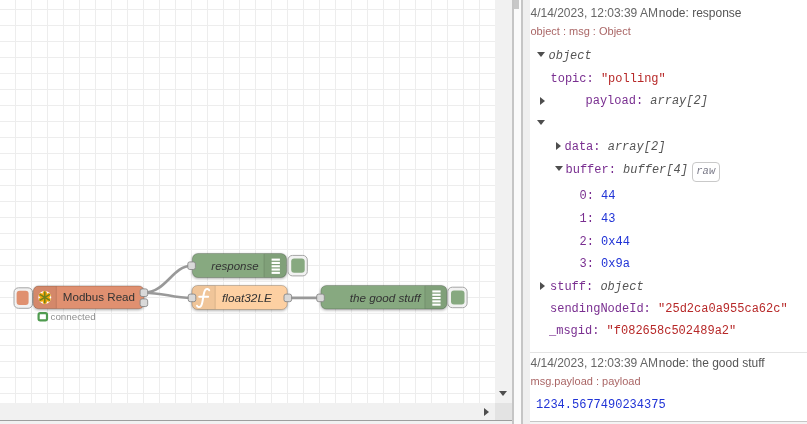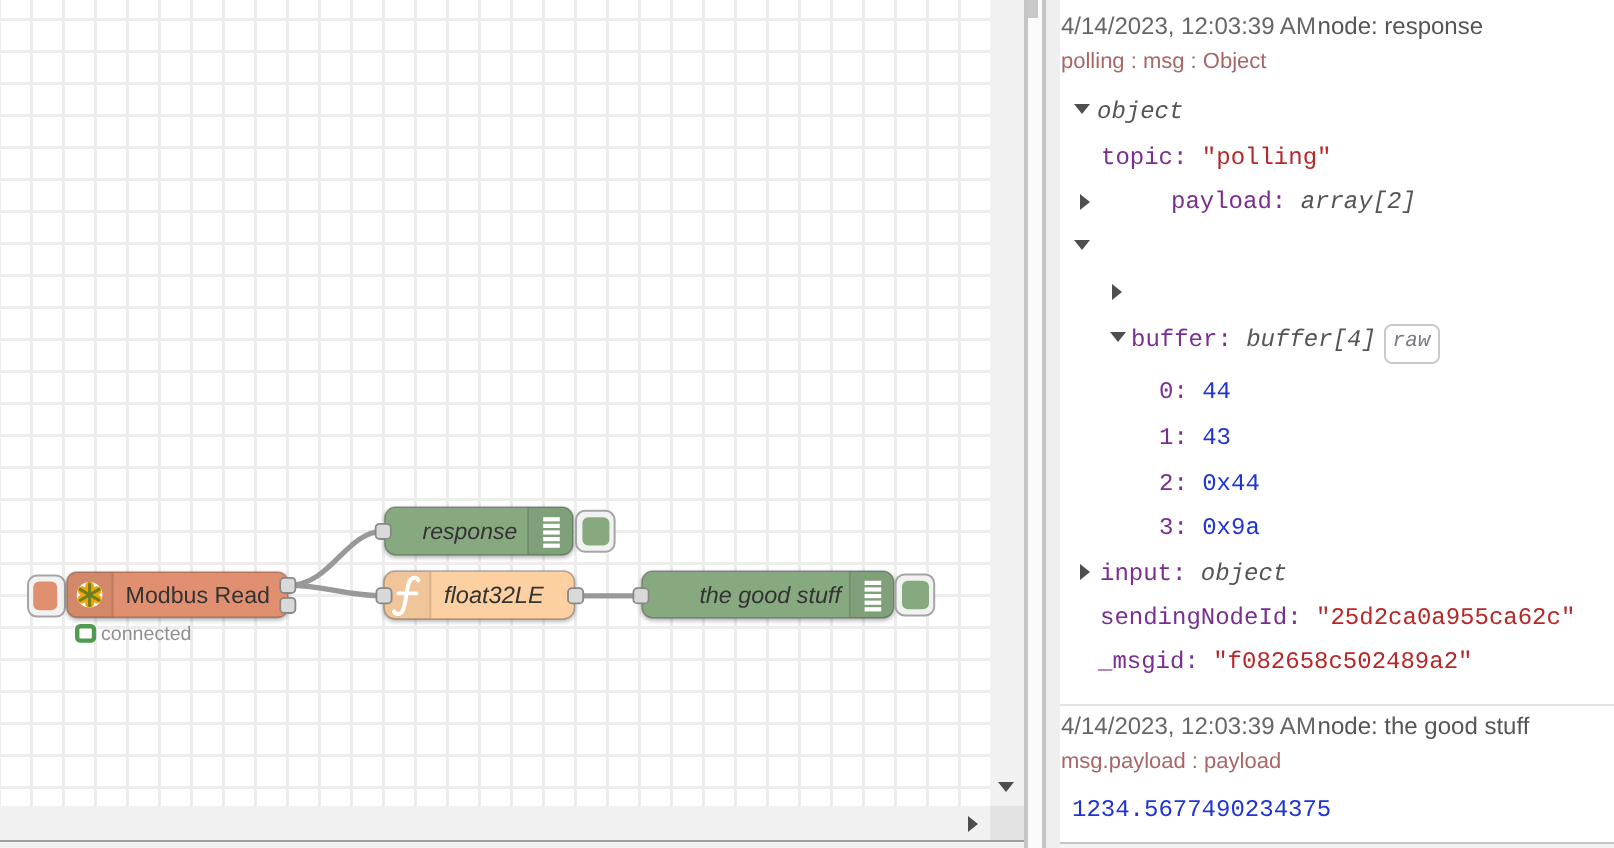--- a/index.html
+++ b/index.html
@@ -152,45 +152,46 @@
   <div id="splitbody" class="abs"></div>
   <div id="splitthumb" class="abs"></div>
   <div id="split2" class="abs"></div>
   <div id="sidegray" class="abs"></div>
   <div id="sidebar" class="abs"></div>
   <div id="sideline" class="abs"></div>
   <div id="sidebelow" class="abs"></div>
 
   <div class="td hdr" style="left:530.5px; top:5.5px;">4/14/2023, 12:03:39 AM</div>
   <div class="td hdr hdrname" style="left:658.8px; top:5.5px;">node: response</div>
-  <div class="td meta" style="left:530.5px; top:25px;">polling : msg : Object</div>
+  <div class="td meta" style="left:530.5px; top:25px;">object : msg : Object</div>
 
   <div class="td tri-down" style="left:536.5px; top:52px;"></div>
   <div class="td mono" style="left:548.5px; top:49px;"><span class="typ">object</span></div>
 
   <div class="td mono" style="left:550.5px; top:71.5px;"><span class="key">topic: </span><span class="str">"polling"</span></div>
 
   <div class="td tri-right" style="left:539.5px; top:96.5px;"></div>
   <div class="td mono" style="left:549.5px; top:94px;padding-left:36px;"><span class="key">payload: </span><span class="typ">array[2]</span></div>
 
   <div class="td tri-down" style="left:536.5px; top:119.5px;"></div>
 
   <div class="td tri-right" style="left:555.5px; top:142px;"></div>
+  <div class="td mono" style="left:564.5px; top:139.5px;"><span class="key">data: </span><span class="typ">array[2]</span></div>
 
   <div class="td tri-down" style="left:554.5px; top:166px;"></div>
   <div class="td mono" style="left:565.5px; top:163px;"><span class="key">buffer: </span><span class="typ">buffer[4]</span></div>
   <div class="rawbtn">raw</div>
 
   <div class="td mono" style="left:579.5px; top:189px;"><span class="key">0: </span><span class="num">44</span></div>
   <div class="td mono" style="left:579.5px; top:212px;"><span class="key">1: </span><span class="num">43</span></div>
   <div class="td mono" style="left:579.5px; top:234.5px;"><span class="key">2: </span><span class="num">0x44</span></div>
   <div class="td mono" style="left:579.5px; top:257px;"><span class="key">3: </span><span class="num">0x9a</span></div>
 
   <div class="td tri-right" style="left:539.5px; top:282px;"></div>
-  <div class="td mono" style="left:550px; top:279.5px;"><span class="key">input: </span><span class="typ">object</span></div>
+  <div class="td mono" style="left:550px; top:279.5px;"><span class="key">stuff: </span><span class="typ">object</span></div>
 
   <div class="td mono" style="left:550px; top:302px;"><span class="key">sendingNodeId: </span><span class="str">"25d2ca0a955ca62c"</span></div>
   <div class="td mono" style="left:549px; top:324px;"><span class="key">_msgid: </span><span class="str">"f082658c502489a2"</span></div>
 
   <div class="td sep" style="left:529.5px; top:351.5px; width:277.5px;"></div>
 
   <div class="td hdr" style="left:530.5px; top:355.5px;">4/14/2023, 12:03:39 AM</div>
   <div class="td hdr hdrname" style="left:658.8px; top:355.5px;">node: the good stuff</div>
   <div class="td meta" style="left:530.5px; top:374.5px;">msg.payload : payload</div>
   <div class="td mono num" style="left:536px; top:397.5px; font-size:12px;">1234.5677490234375</div>

